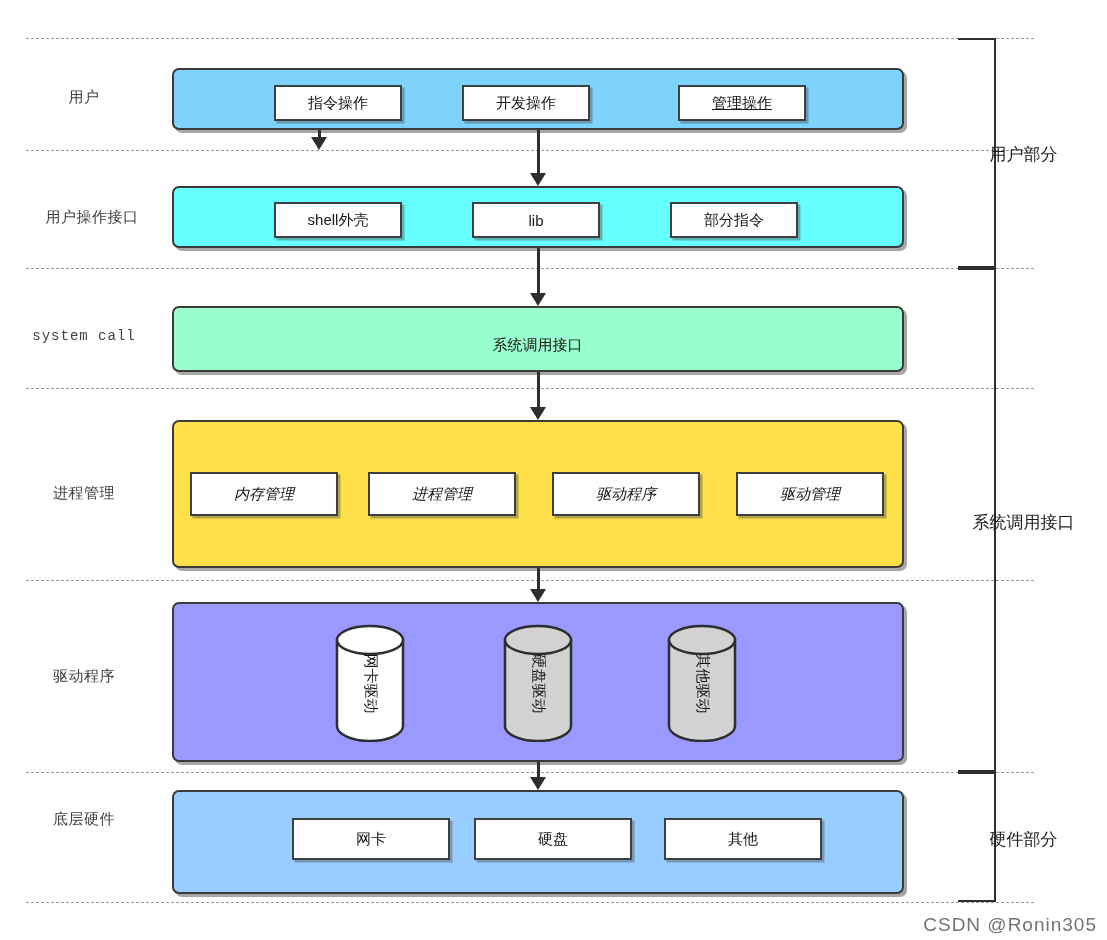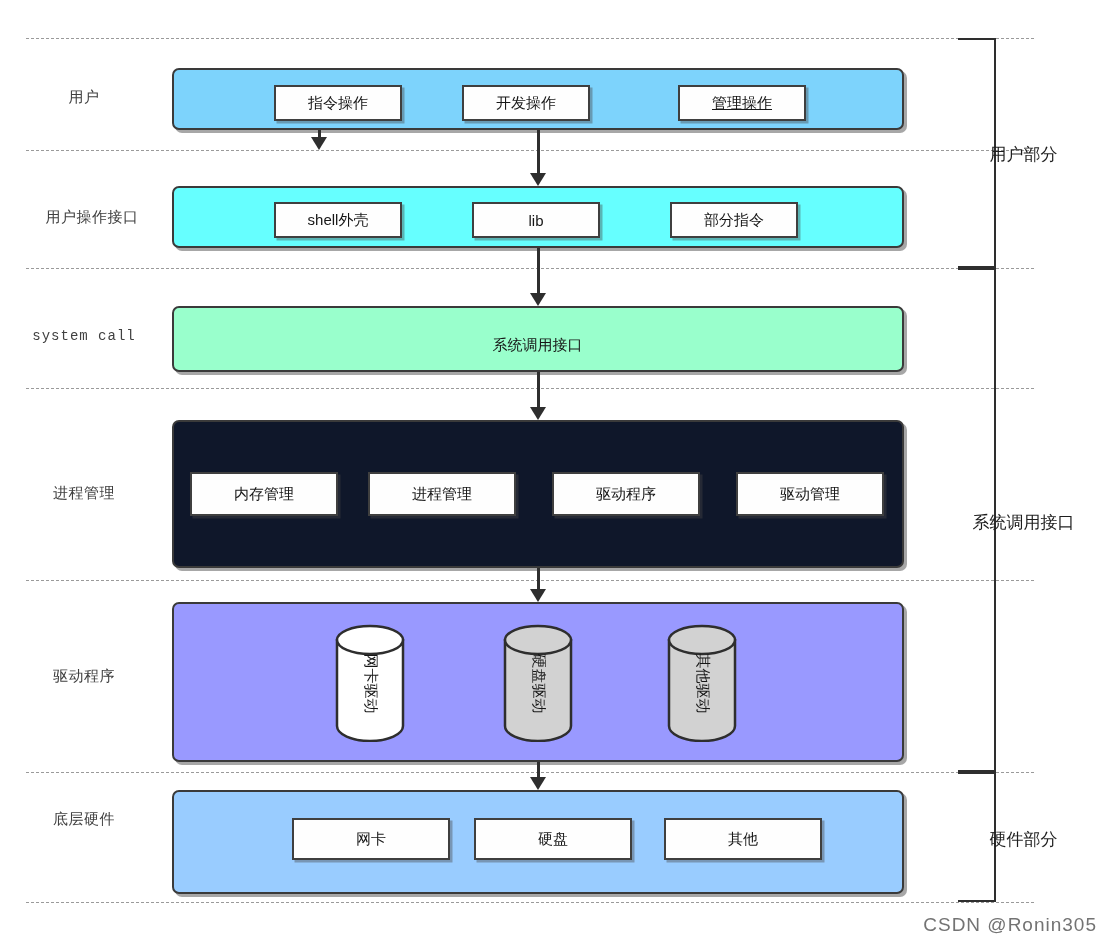--- a/index.html
+++ b/index.html
@@ -176,21 +176,21 @@
         <div class="node" style="left: 504px; top: 15px; width: 128px; height: 36px; text-decoration: underline;">管理操作</div>
       </div>
       <div class="band" style="top: 186px; height: 62px; background: rgb(102, 255, 255);">
         <div class="node" style="left: 100px; top: 14px; width: 128px; height: 36px;">shell外壳</div>
         <div class="node" style="left: 298px; top: 14px; width: 128px; height: 36px;">lib</div>
         <div class="node" style="left: 496px; top: 14px; width: 128px; height: 36px;">部分指令</div>
       </div>
       <div class="band" style="top: 306px; height: 66px; background: rgb(153, 255, 204);">
         <div class="node full" style="left: 0px; top: 0px; width: 727px; height: 75px;">系统调用接口</div>
       </div>
-      <div class="band" style="top: 420px; height: 148px; background: #0f172a;">
+      <div class="band" style="top: 420px; height: 148px; background: #fde047; font-style: italic;">
         <div class="node" style="left: 16px; top: 50px; width: 148px; height: 44px;">内存管理</div>
         <div class="node" style="left: 194px; top: 50px; width: 148px; height: 44px;">进程管理</div>
         <div class="node" style="left: 378px; top: 50px; width: 148px; height: 44px;">驱动程序</div>
         <div class="node" style="left: 562px; top: 50px; width: 148px; height: 44px;">驱动管理</div>
       </div>
       <div class="band" style="top: 602px; height: 160px; background: rgb(153, 153, 255);">
         <div class="cyl" style="left: 160px; top: 20px;">
           <svg width="72" height="118" viewBox="0 0 72 118">
             <path d="M3,16 L3,102 A33,15 0 0 0 69,102 L69,16 Z" fill="#ffffff" stroke="#2e2e2e" stroke-width="2.5"></path>
             <ellipse cx="36" cy="16" rx="33" ry="14" fill="#ffffff" stroke="#2e2e2e" stroke-width="2.5"></ellipse>

